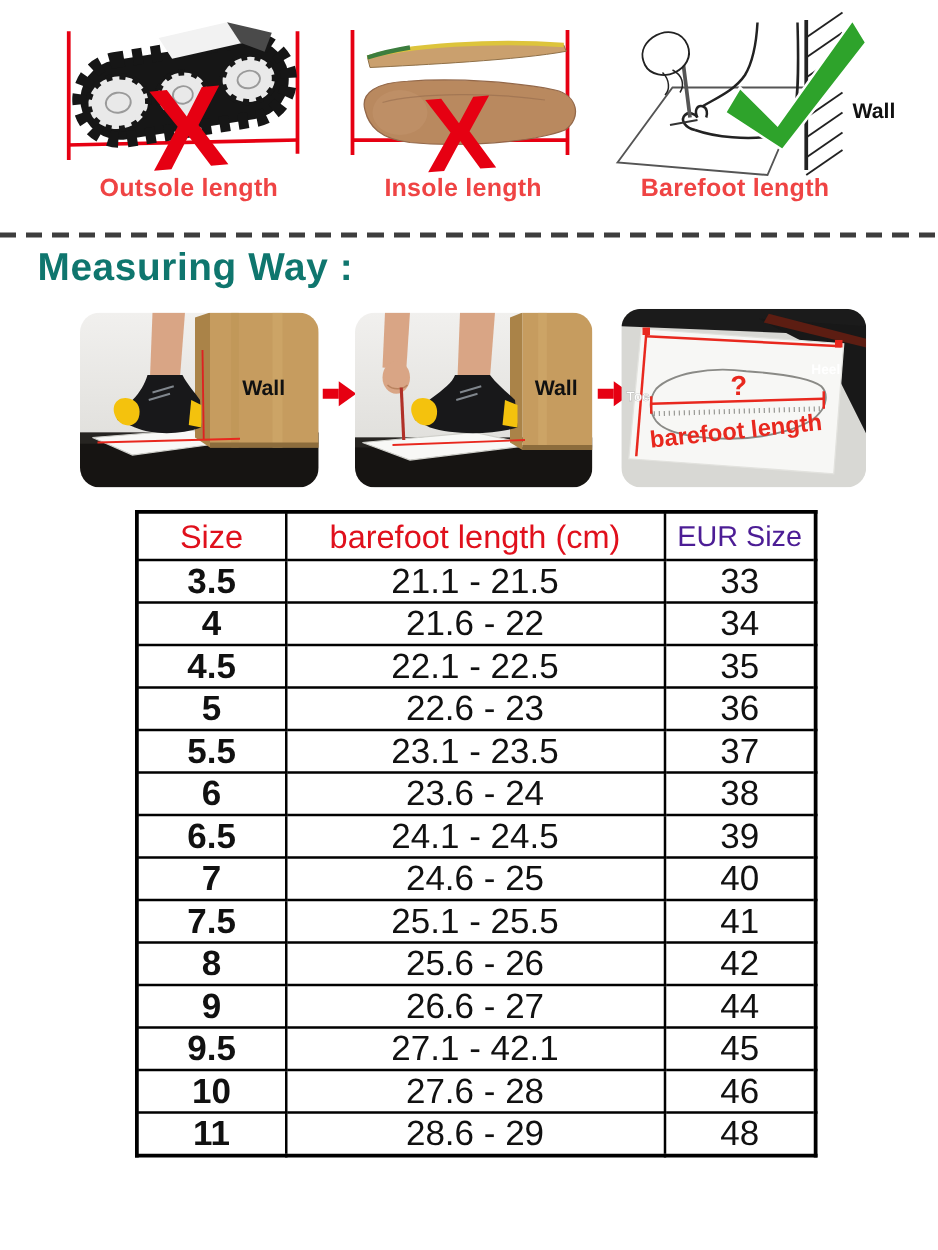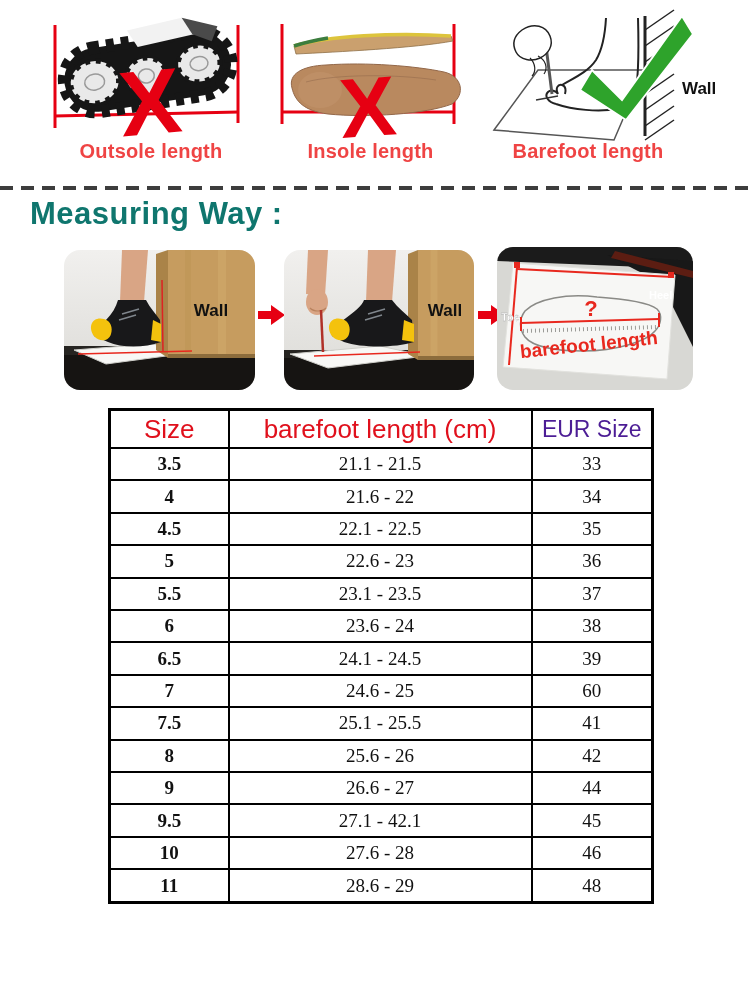--- a/index.html
+++ b/index.html
@@ -37,21 +37,21 @@
   table.size-table{
     position:absolute;left:108px;top:408px;width:543px;height:496px;
     border-collapse:collapse;table-layout:fixed;background:#fff;
     border:3px solid #000;
   }
   table.size-table th, table.size-table td{
     border:2px solid #000;text-align:center;vertical-align:middle;padding:0;
   }
   table.size-table th{font-weight:normal;font-size:26px;color:#e0101c;height:36px;}
   table.size-table th.eur-head{font-size:23px;color:#4c1d95;}
-  table.size-table td{font-size:19px;color:#111;font-family:Liberation Serif, serif;}
+  table.size-table td{font-size:28px;color:#111;}
   table.size-table td.size-cell{font-weight:bold;}
   col.c1{width:119px;} col.c2{width:303px;} col.c3{width:121px;}
 </style>
 </head>
 <body>
 
 <svg class="abs" style="left:38px;top:12px;" width="228" height="130" viewBox="0 0 228 130">
   <g>
     <line x1="17" y1="13" x2="17" y2="116" stroke="#e60012" stroke-width="3"></line>
     <line x1="200" y1="13" x2="200" y2="111" stroke="#e60012" stroke-width="3"></line>
@@ -272,21 +272,21 @@
         <td class="eur-cell">38</td>
       </tr>
       <tr>
         <td class="size-cell">6.5</td>
         <td class="length-cell">24.1 - 24.5</td>
         <td class="eur-cell">39</td>
       </tr>
       <tr>
         <td class="size-cell">7</td>
         <td class="length-cell">24.6 - 25</td>
-        <td class="eur-cell">60</td>
+        <td class="eur-cell">40</td>
       </tr>
       <tr>
         <td class="size-cell">7.5</td>
         <td class="length-cell">25.1 - 25.5</td>
         <td class="eur-cell">41</td>
       </tr>
       <tr>
         <td class="size-cell">8</td>
         <td class="length-cell">25.6 - 26</td>
         <td class="eur-cell">42</td>

